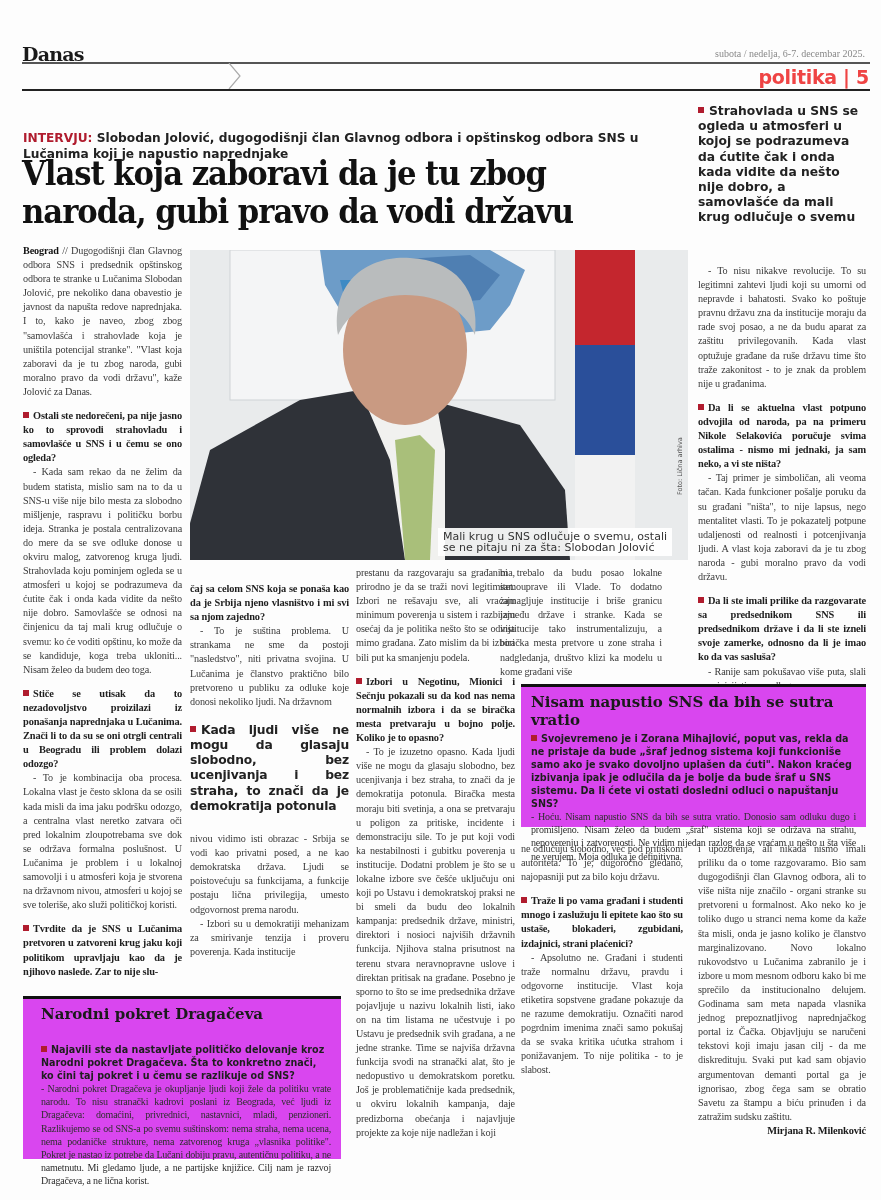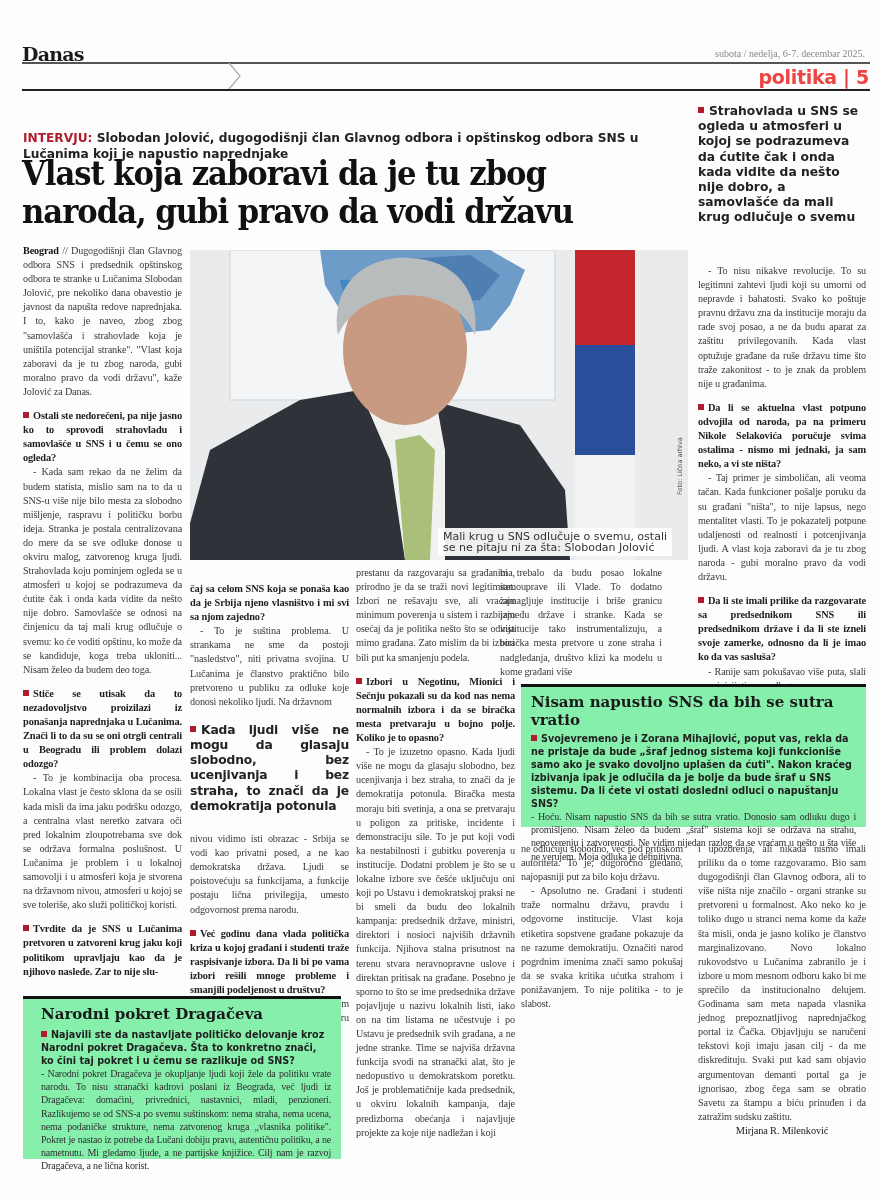--- a/index.html
+++ b/index.html
@@ -18,26 +18,26 @@
   .col p { margin:0; }
   .col .q { font-weight:bold; color:#1e1e1e; margin-top:10px; font-size:10.4px; }
   .col .q .bul { display:inline-block; width:6px; height:6px; background:#b01c2e; margin-right:4px; vertical-align:1px; }
   .col .a { text-indent:10px; }
   .dateline { font-weight:bold; color:#111; }
   .photo { left:190px; top:250px; width:498px; height:310px; overflow:hidden; background:#e6e8ea; }
   .caption { right:16px; bottom:4px; background:rgba(255,255,255,0.92); font-family:"DejaVu Sans", sans-serif; font-size:11px; line-height:11px; color:#333; padding:3px 5px; text-align:left; }
   .credit { left:676px; top:495px; font-family:"DejaVu Sans", sans-serif; font-size:6.5px; color:#555; transform:rotate(-90deg); transform-origin:left top; white-space:nowrap; }
   .pull { font-family:"DejaVu Sans", sans-serif; font-weight:bold; font-size:12.3px; line-height:15.2px; color:#222; }
   .pull .bul { display:inline-block; width:6px; height:6px; background:#b01c2e; margin-right:5px; vertical-align:2px; }
-  .box { background:#86efac; border-top:3px solid #111; }
+  .box { background:#d946ef; border-top:3px solid #111; }
   .box-title { font-family:"DejaVu Serif", serif; font-weight:bold; font-size:15px; color:#1a1a1a; }
   .box-q { font-family:"DejaVu Sans", sans-serif; font-weight:bold; font-size:9.6px; line-height:13px; color:#1e1e1e; }
   .box-q .bul { display:inline-block; width:6px; height:6px; background:#b01c2e; margin-right:4px; vertical-align:1px; }
   .box-a { font-size:10px; line-height:13.2px; color:#2e2e2e; text-align:justify; letter-spacing:-0.2px; }
-  .byline { font-weight:normal; color:#1a1a1a; text-align:center; font-size:10.4px; }
+  .byline { font-weight:bold; color:#1a1a1a; text-align:right; font-size:10.4px; }
 </style>
 </head>
 <body>
 
 <div class="abs masthead">Danas</div>
 <div class="abs date">subota / nedelja, 6-7. decembar 2025.</div>
 <div class="abs rule1"></div>
 <svg class="abs chev" viewBox="0 0 14 26">
     <polyline points="1,0 12,13 1,26" fill="none" stroke="#aaa" stroke-width="1.2"></polyline>
   </svg>
@@ -80,21 +80,20 @@
   <p class="q"><span class="bul"></span><span>Stiče se utisak da to nezadovoljstvo proizilazi iz ponašanja naprednjaka u Lučanima. Znači li to da su se oni otrgli centrali u Beogradu ili problem dolazi odozgo?</span></p>
   <p class="a">- To je kombinacija oba procesa. Lokalna vlast je često sklona da se osili kada misli da ima jaku podršku odozgo, a centralna vlast neretko zatvara oči pred lokalnim zloupotrebama sve dok se održava formalna poslušnost. U Lučanima je problem i u lokalnoj samovolji i u atmosferi koja je stvorena na državnom nivou, atmosferi u kojoj se sve toleriše, ako služi političkoj koristi.</p>
   <p class="q"><span class="bul"></span><span>Tvrdite da je SNS u Lučanima pretvoren u zatvoreni krug jaku koji politikom upravljaju kao da je njihovo nasleđe. Zar to nije slu-</span></p>
 </div>
 
 <div class="abs col" style="left:190px; top:566px; width:159px;">
   <p class="q" style="margin-top:16px">čaj sa celom SNS koja se ponaša kao da je Srbija njeno vlasništvo i mi svi sa njom zajedno?</p>
   <p class="a">- To je suština problema. U strankama ne sme da postoji "nasledstvo", niti privatna svojina. U Lučanima je članstvo praktično bilo pretvoreno u publiku za odluke koje donosi nekoliko ljudi. Na državnom</p>
   <div class="pull" style="margin:14px 0 18px 0;"><span class="bul"></span><span>Kada ljudi više ne mogu da glasaju slobodno, bez ucenjivanja i bez straha, to znači da je demokratija potonula</span></div>
   <p>nivou vidimo isti obrazac - Srbija se vodi kao privatni posed, a ne kao demokratska država. Ljudi se poistovećuju sa funkcijama, a funkcije postaju lična privilegija, umesto odgovornost prema narodu.</p>
-  <p class="q"><span class="bul"></span><span>Već godinu dana vlada politička kriza u kojoj građani i studenti traže raspisivanje izbora. Da li bi po vama izbori rešili mnoge probleme i smanjili podeljenost u društvu?</span></p>
   <p class="a">- Izbori su u demokratiji mehanizam za smirivanje tenzija i proveru poverenja. Kada institucije</p>
 </div>
 
 <div class="abs col" style="left:356px; top:566px; width:159px;">
   <p>prestanu da razgovaraju sa građanima, prirodno je da se traži novi legitimitet. Izbori ne rešavaju sve, ali vraćaju minimum poverenja u sistem i razbijaju osećaj da je politika nešto što se odvija mimo građana. Zato mislim da bi izbori bili put ka smanjenju podela.</p>
   <p class="q"><span class="bul"></span><span>Izbori u Negotinu, Mionici i Sečnju pokazali su da kod nas nema normalnih izbora i da se biračka mesta pretvaraju u bojno polje. Koliko je to opasno?</span></p>
   <p class="a">- To je izuzetno opasno. Kada ljudi više ne mogu da glasaju slobodno, bez ucenjivanja i bez straha, to znači da je demokratija potonula. Biračka mesta moraju biti svetinja, a ona se pretvaraju u poligon za pritiske, incidente i demonstraciju sile. To je put koji vodi ka nestabilnosti i gubitku poverenja u institucije. Dodatni problem je što se u lokalne izbore sve češće uključuju oni koji po Ustavu i demokratskoj praksi ne bi smeli da budu deo lokalnih kampanja: predsednik države, ministri, direktori i nosioci najviših državnih funkcija. Njihova stalna prisutnost na terenu stvara neravnopravne uslove i direktan pritisak na građane. Posebno je sporno to što se ime predsednika države pojavljuje u nazivu lokalnih listi, iako on na tim listama ne učestvuje i po Ustavu je predsednik svih građana, a ne jedne stranke. Time se najviša državna funkcija svodi na stranački alat, što je nedopustivo u demokratskom poretku. Još je problematičnije kada predsednik, u okviru lokalnih kampanja, daje predizborna obećanja i najavljuje projekte za koje nije nadležan i koji</p>
 </div>
 
 <div class="abs col" style="left:500px; top:566px; width:162px;">
@@ -113,27 +112,28 @@
 <div class="abs box" style="left:521px; top:684px; width:345px; height:140px; padding:0;">
   <div style="padding:6px 10px 0 10px;">
     <div class="box-title">Nisam napustio SNS da bih se sutra vratio</div>
     <div class="box-q" style="margin-top:3px;"><span class="bul"></span><span>Svojevremeno je i Zorana Mihajlović, poput vas, rekla da ne pristaje da bude „šraf jednog sistema koji funkcioniše samo ako je svako dovoljno uplašen da ćuti". Nakon kraćeg izbivanja ipak je odlučila da je bolje da bude šraf u SNS sistemu. Da li ćete vi ostati dosledni odluci o napuštanju SNS?</span></div>
     <div class="box-a">- Hoću. Nisam napustio SNS da bih se sutra vratio. Donosio sam odluku dugo i promišljeno. Nisam želeo da budem „šraf" sistema koji se održava na strahu, nepoverenju i zatvorenosti. Ne vidim nijedan razlog da se vraćam u nešto u šta više ne verujem. Moja odluka je definitivna.</div>
   </div>
 </div>
 
 <div class="abs col" style="left:521px; top:842px; width:162px;">
   <p>ne odlučuju slobodno, već pod pritiskom autoriteta. To je, dugoročno gledano, najopasniji put za bilo koju državu.</p>
+  <p class="q"><span class="bul"></span><span>Traže li po vama građani i studenti mnogo i zaslužuju li epitete kao što su ustaše, blokaderi, zgubidani, izdajnici, strani plaćenici?</span></p>
   <p class="a">- Apsolutno ne. Građani i studenti traže normalnu državu, pravdu i odgovorne institucije. Vlast koja etiketira sopstvene građane pokazuje da ne razume demokratiju. Označiti narod pogrdnim imenima znači samo pokušaj da se svaka kritika ućutka strahom i ponižavanjem. To nije politika - to je slabost.</p>
 </div>
 
 <div class="abs col" style="left:698px; top:842px; width:168px;">
   <p>i upozorenja, ali nikada nismo imali priliku da o tome razgovaramo. Bio sam dugogodišnji član Glavnog odbora, ali to više ništa nije značilo - organi stranke su pretvoreni u formalnost. Ako neko ko je toliko dugo u stranci nema kome da kaže šta misli, onda je jasno koliko je članstvo marginalizovano. Novo lokalno rukovodstvo u Lučanima zabranilo je i izbore u mom mesnom odboru kako bi me sprečilo da institucionalno delujem. Godinama sam meta napada vlasnika jednog prepoznatljivog naprednjačkog portal iz Čačka. Objavljuju se naručeni tekstovi koji imaju jasan cilj - da me diskredituju. Svaki put kad sam objavio argumentovan demanti portal ga je ignorisao, zbog čega sam se obratio Savetu za štampu a biću prinuđen i da zatražim sudsku zaštitu.</p>
   <p class="byline">Mirjana R. Milenković</p>
 </div>
 
 <div class="abs box" style="left:23px; top:996px; width:318px; height:160px;">
   <div style="padding:6px 10px 0 18px;">
     <div class="box-title">Narodni pokret Dragačeva</div>
-    <div class="box-q" style="margin-top:5px;"><span class="bul"></span><span>Najavili ste da nastavljate političko delovanje kroz Narodni pokret Dragačeva. Šta to konkretno znači, ko čini taj pokret i u čemu se razlikuje od SNS?</span></div>
+    <div class="box-q" style="margin-top:20px;"><span class="bul"></span><span>Najavili ste da nastavljate političko delovanje kroz Narodni pokret Dragačeva. Šta to konkretno znači, ko čini taj pokret i u čemu se razlikuje od SNS?</span></div>
     <div class="box-a">- Narodni pokret Dragačeva je okupljanje ljudi koji žele da politiku vrate narodu. To nisu stranački kadrovi poslani iz Beograda, već ljudi iz Dragačeva: domaćini, privrednici, nastavnici, mladi, penzioneri. Razlikujemo se od SNS-a po svemu suštinskom: nema straha, nema ucena, nema podaničke strukture, nema zatvorenog kruga „vlasnika politike". Pokret je nastao iz potrebe da Lučani dobiju pravu, autentičnu politiku, a ne nametnutu. Mi gledamo ljude, a ne partijske knjižice. Cilj nam je razvoj Dragačeva, a ne lična korist.</div>
   </div>
 </div>
 
 </body></html>

